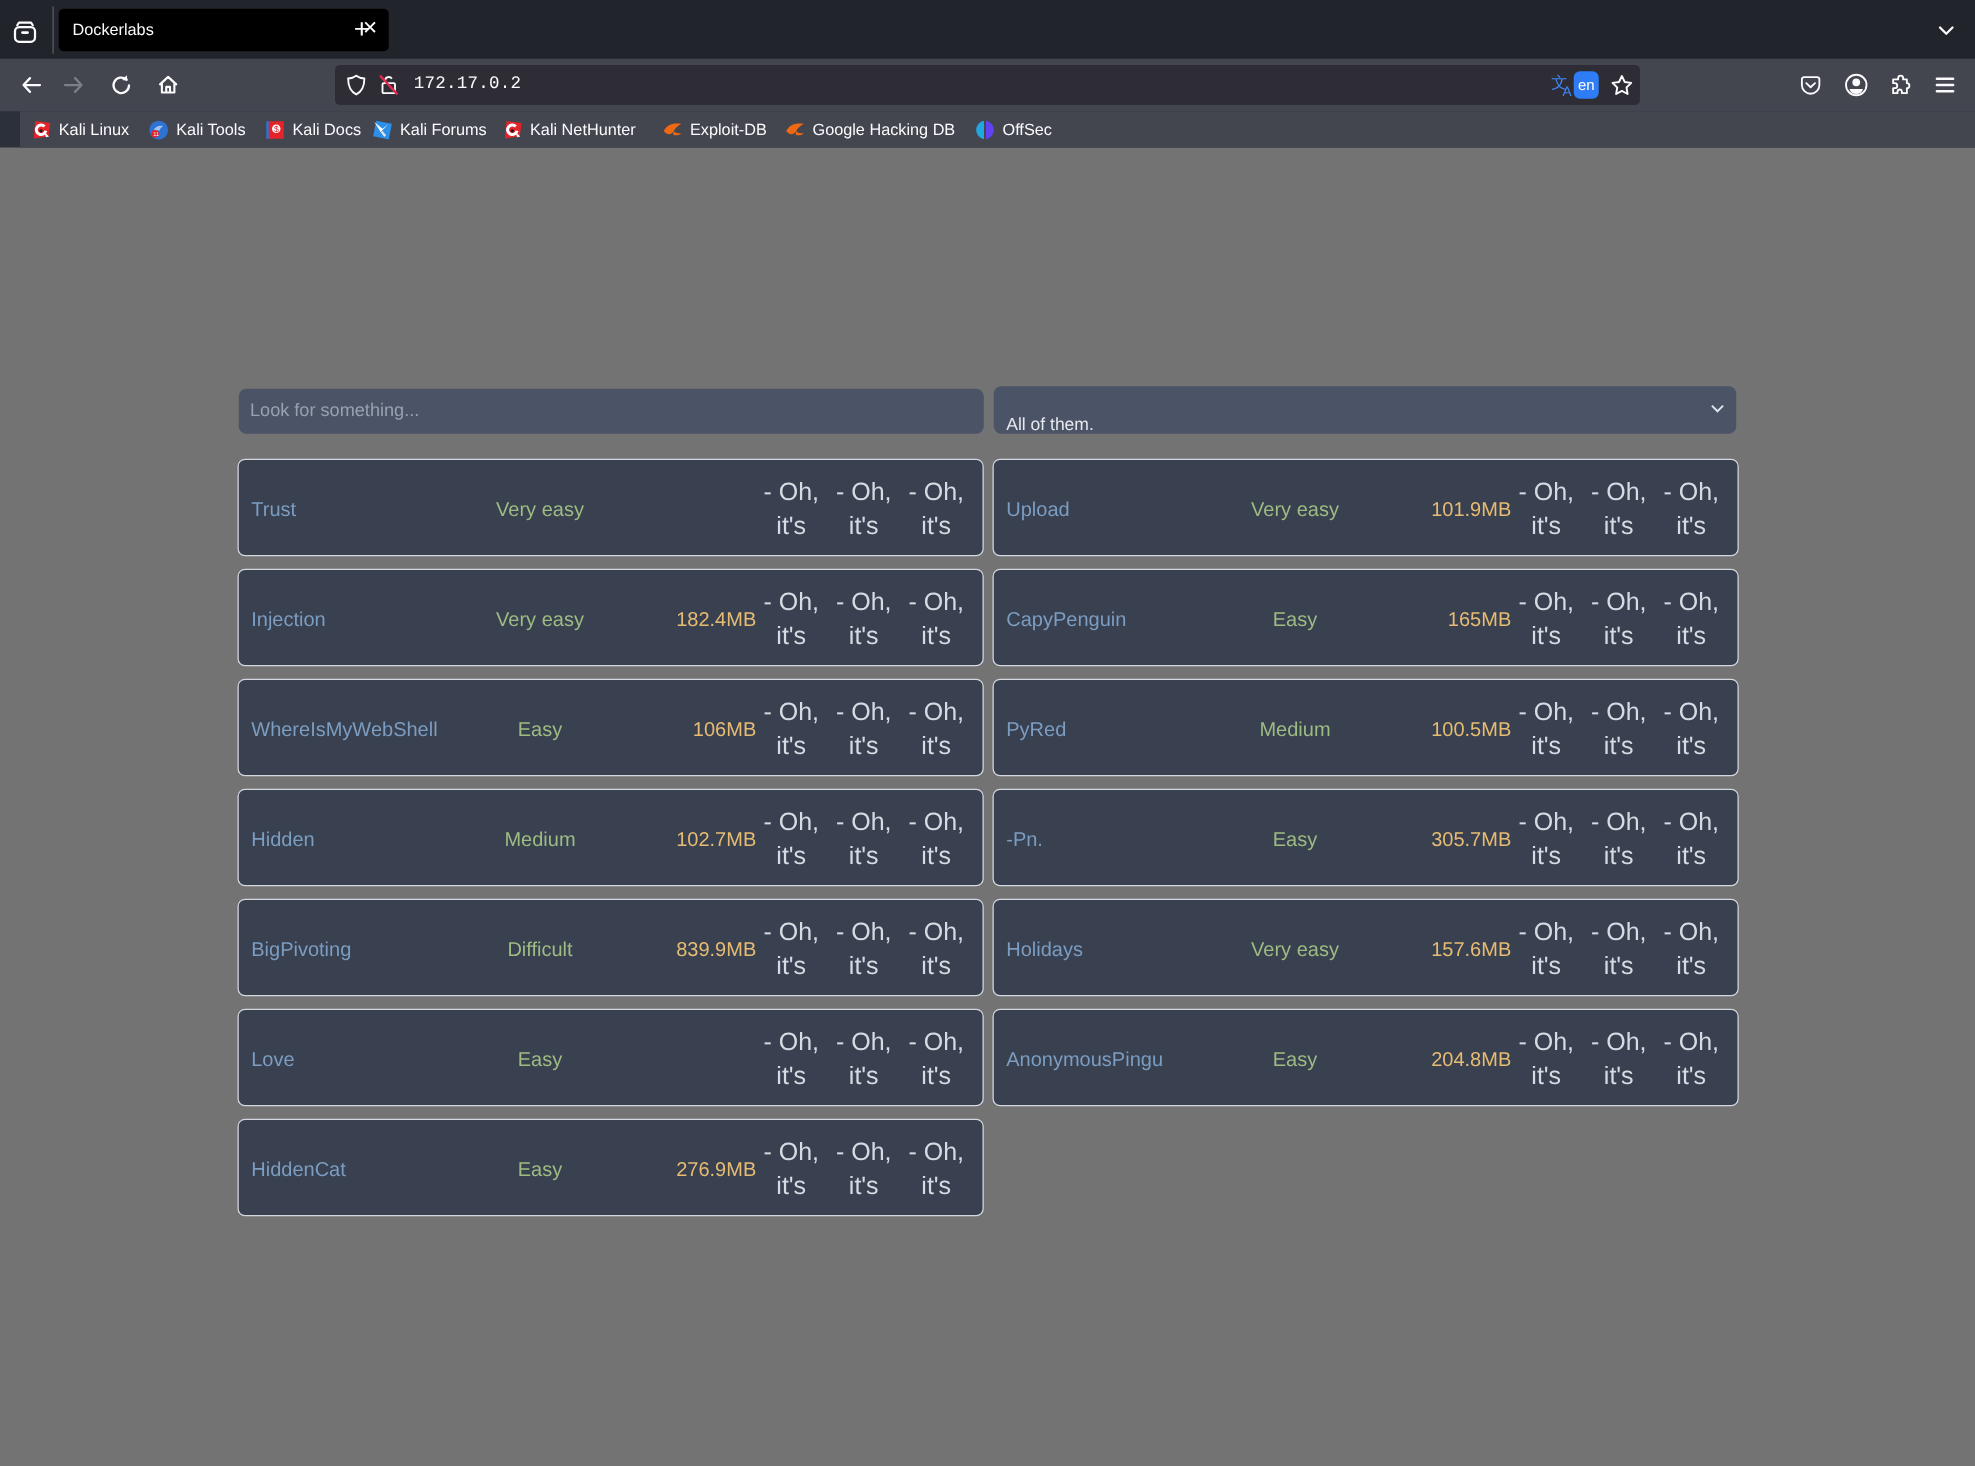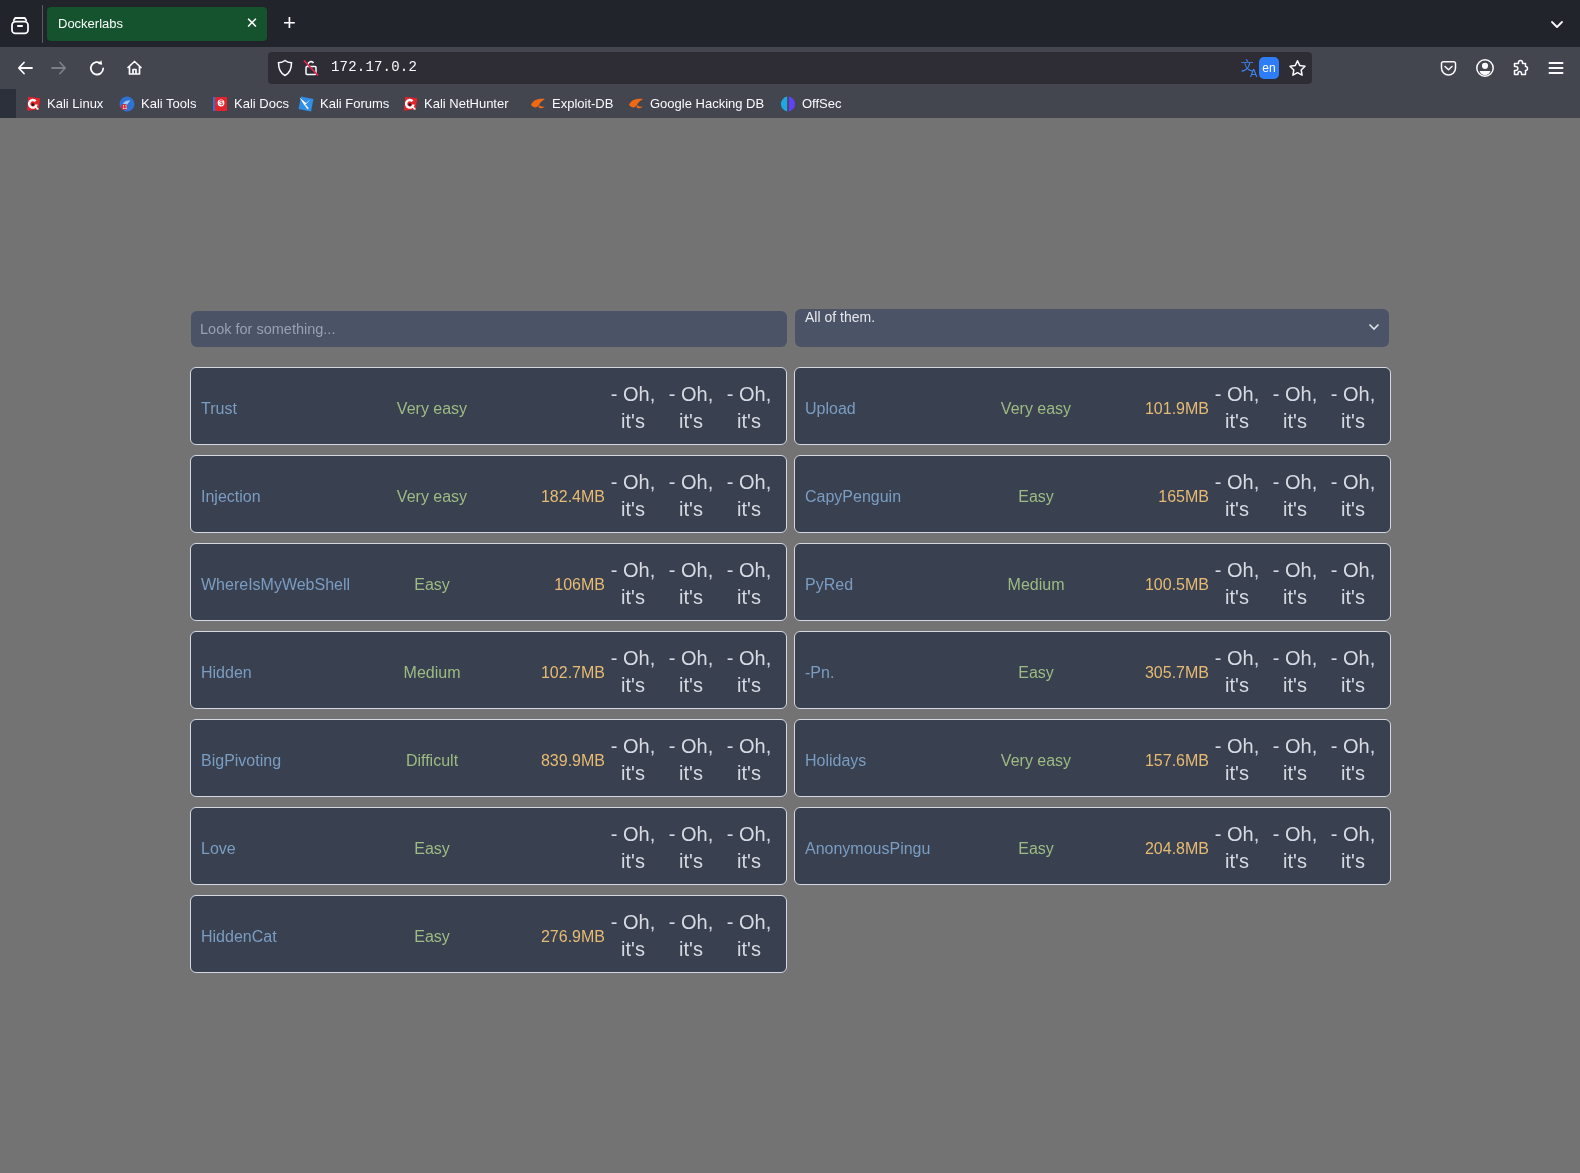--- a/index.html
+++ b/index.html
@@ -1,39 +1,39 @@
 <!DOCTYPE html>
 <html><head>
 <meta charset="utf-8">
 <style>
   * { margin:0; padding:0; box-sizing:border-box; }
   html,body { width:1580px; height:1173px; background:#2b303b; font-family:"Liberation Sans", sans-serif; overflow:hidden; }
   
   #tabbar { position:absolute; left:0; top:0; width:1580px; height:47px; background:#22242c; }
   #fxview { position:absolute; left:9px; top:12px; width:32px; height:24px; }
   #tabsep { position:absolute; left:42px; top:5px; width:1px; height:38px; background:#5a5c64; }
-  #tab { position:absolute; left:47px; top:7px; width:220px; height:34px; background:#14532d; border-radius:4px; color:#fbfbfe; }
+  #tab { position:absolute; left:47px; top:7px; width:264px; height:34px; background:#000000; border-radius:4px; color:#fbfbfe; }
   #tab .title { position:absolute; left:11px; top:9px; font-size:13px; }
   #tab .close { position:absolute; right:5px; top:6px; width:20px; height:20px; font-size:15px; color:#fbfbfe; text-align:center; line-height:20px; }
   #newtab { position:absolute; left:276px; top:10px; width:27px; height:28px; color:#fbfbfe; font-size:22px; text-align:center; line-height:26px; font-weight:400; }
   #alltabs { position:absolute; right:10px; top:11px; width:26px; height:26px; }
   #navbar { position:absolute; left:0; top:47px; width:1580px; height:42px; background:#43454f; }
   .navic { position:absolute; top:5px; width:32px; height:32px; display:flex; align-items:center; justify-content:center; }
   #urlbar { position:absolute; left:268px; top:5px; width:1044px; height:32px; background:#2e2d35; border-radius:4px; }
   #urltext { position:absolute; left:63px; top:7px; font-size:14px; color:#fbfbfe; letter-spacing:0.2px;font-family:Liberation Mono, monospace; }
   #enbadge { position:absolute; left:991px; top:5px; width:20px; height:22px; background:#2e7cf6; border-radius:5px; color:#fff; font-size:12px; text-align:center; line-height:22px; }
   #bookmarks { position:absolute; left:16px; top:89px; width:1580px; height:29px; background:#43454f; }
   .bm { position:absolute; top:0; height:29px; display:flex; align-items:center; gap:6px; color:#fbfbfe; font-size:13px; }
   .bm svg, .bm .ic { width:16px; height:16px; flex:0 0 16px; }
   
   #page { position:absolute; left:0; top:118px; width:1580px; height:1055px; background:#737373; }
   #search { position:absolute; left:191px; top:193px; width:596px; height:36px; background:#4b5366; border:none; border-radius:6px; color:#e6e9ee; font-size:14.5px; padding-left:9px; font-family:"Liberation Sans", sans-serif; }
   #search::placeholder { color:#98a1b0; opacity:1; }
   #selectbox { position:absolute; left:795px; top:191px; width:594px; height:38px; background:#4b5366; border-radius:6px; color:#e6e9ee; font-size:14px; }
-  #selectbox .lbl { position:absolute; left:10px; top:0; }
+  #selectbox .lbl { position:absolute; left:10px; top:22px; }
   #selectbox .chev { position:absolute; right:9px; top:14px; }
   .card { position:absolute; width:597px; height:78px; background:#394050; border:1px solid #d4d8e0; border-radius:6px; }
   .card .name { position:absolute; left:10px; top:3px; height:76px; display:flex; align-items:center; font-size:16px; color:#7b9dc1; }
   .card .diff { position:absolute; left:141px; width:200px; top:3px; height:76px; display:flex; align-items:center; justify-content:center; font-size:16px; color:#9dbb82; }
   .card .size { position:absolute; left:214px; width:200px; top:3px; height:76px; display:flex; align-items:center; justify-content:flex-end; font-size:16px; color:#e6bb72; }
   .card .wu { position:absolute; width:58px; top:2px; height:76px; display:flex; align-items:center; justify-content:center; text-align:center; font-size:20px; line-height:27px; color:#d6dae2; }
   .card .w1 { left:413px; }
   .card .w2 { left:471px; }
   .card .w3 { left:529px; }
 </style>

